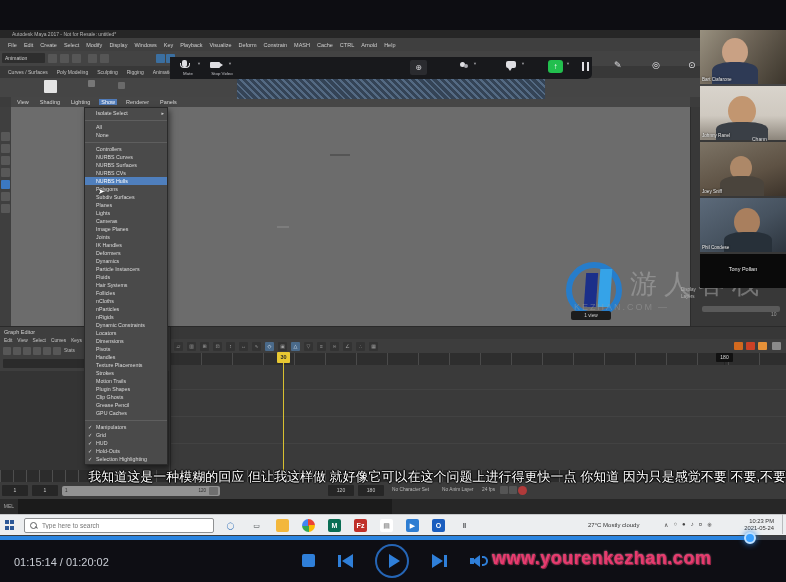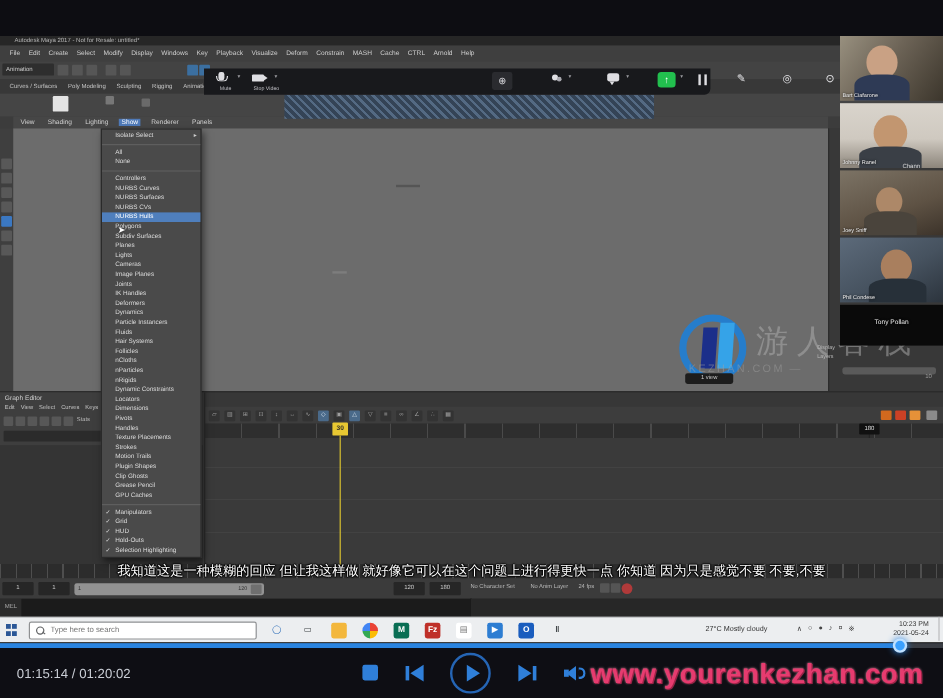--- a/index.html
+++ b/index.html
@@ -174,21 +174,21 @@
   #wm{z-index:10;pointer-events:none;}
   #wm-ring{left:566px;top:232px;width:56px;height:56px;border:6px solid rgba(31,127,214,.9);border-radius:50%;box-sizing:border-box;}
   #wm-bar1{left:585px;top:243px;width:12px;height:34px;background:#1b2f8a;transform:skewX(-4deg);}
   #wm-bar2{left:599px;top:239px;width:12px;height:38px;background:#35a3e8;transform:skewX(-4deg);}
   #wm-badge{left:571px;top:281px;width:40px;height:9px;background:#1d1d1d;border-radius:2px;color:#cfcfcf;font-size:4.8px;line-height:9px;text-align:center;}
   #wm-brand{left:630px;top:236px;font-size:27px;letter-spacing:7px;color:rgba(175,175,175,.5);white-space:nowrap;}
   #wm-domain{left:574px;top:272px;font-size:9px;letter-spacing:2px;color:rgba(165,165,165,.45);white-space:nowrap;}
   #wm-domain::after{content:"—";margin-left:4px;}
 
   
-  #subtitle{left:0;top:438px;width:786px;text-align:center;font-size:11px;color:#fff;z-index:12;white-space:nowrap;
+  #subtitle{left:0;top:438px;width:786px;text-align:right;font-size:13px;color:#fff;z-index:12;white-space:nowrap;
       text-shadow:1px 0 1px #000,-1px 0 1px #000,0 1px 1px #000,0 -1px 1px #000;}
 
   
   #controls{left:0;top:536px;width:786px;height:46px;background:#0e0e14;z-index:30;}
   #progress{left:0;top:0;width:786px;height:4px;background:#3a3d44;}
   #progress-fill{left:0;top:0;height:4px;background:#2a84e0;}
   #progress-knob{left:744px;top:-4px;width:12px;height:12px;border-radius:50%;background:#3aa0ff;border:2px solid #bfe0ff;box-sizing:border-box;box-shadow:0 0 6px #2a84e0;}
   #time-label{left:14px;top:20px;font-size:11px;color:#c9cdd5;}
   .cbtn{top:18px;}
   #btn-stop{left:302px;width:13px;height:13px;background:#2f7fd9;border-radius:2px;}
@@ -197,21 +197,21 @@
   #btn-prev i.tri{position:absolute;left:4px;top:0;border:7px solid transparent;border-right:11px solid #2f7fd9;border-left:0;}
   #play-ring{left:375px;top:8px;width:34px;height:34px;border:2px solid #2565b5;border-radius:50%;box-sizing:border-box;}
   #play-tri{left:389px;top:18px;border:7px solid transparent;border-left:11px solid #2f7fd9;border-right:0;}
   #btn-next{left:432px;width:16px;height:14px;}
   #btn-next i.tri{position:absolute;left:0;top:0;border:7px solid transparent;border-left:11px solid #2f7fd9;border-right:0;}
   #btn-next i.bar{position:absolute;left:12px;top:1px;width:3px;height:12px;background:#2f7fd9;}
   #btn-vol{left:470px;width:18px;height:14px;}
   #btn-vol i.box{position:absolute;left:0;top:4px;width:4px;height:6px;background:#2f7fd9;}
   #btn-vol i.tri{position:absolute;left:2px;top:1px;border:6px solid transparent;border-right:8px solid #2f7fd9;border-left:0;}
   #btn-vol i.wav{position:absolute;left:12px;top:2px;width:6px;height:10px;border:2px solid #2f7fd9;border-left:0;border-radius:0 6px 6px 0;box-sizing:border-box;}
-  #site-wm{left:492px;top:12px;font-size:23px;font-weight:bold;color:#e63b6f;letter-spacing:.5px;white-space:nowrap;
+  #site-wm{left:492px;top:12px;font-size:18px;font-weight:bold;color:#e63b6f;letter-spacing:.5px;white-space:nowrap;
       text-shadow:1px 1px 0 #9e2247,0 0 2px #ff9db8;}
 </style>
 </head>
 <body>
 
 <div id="stage">
 
 
   <div class="abs" id="video">
 

